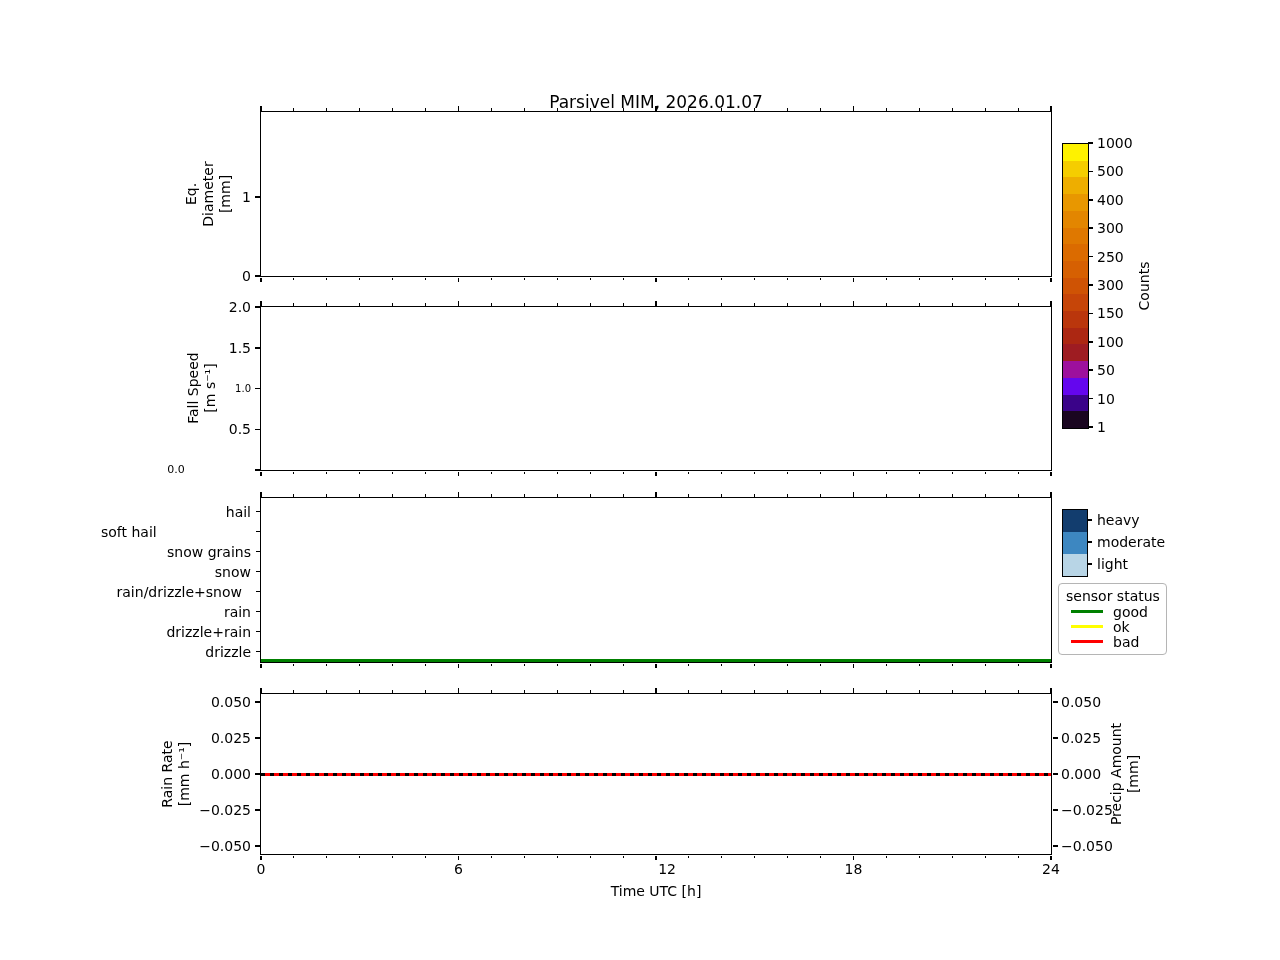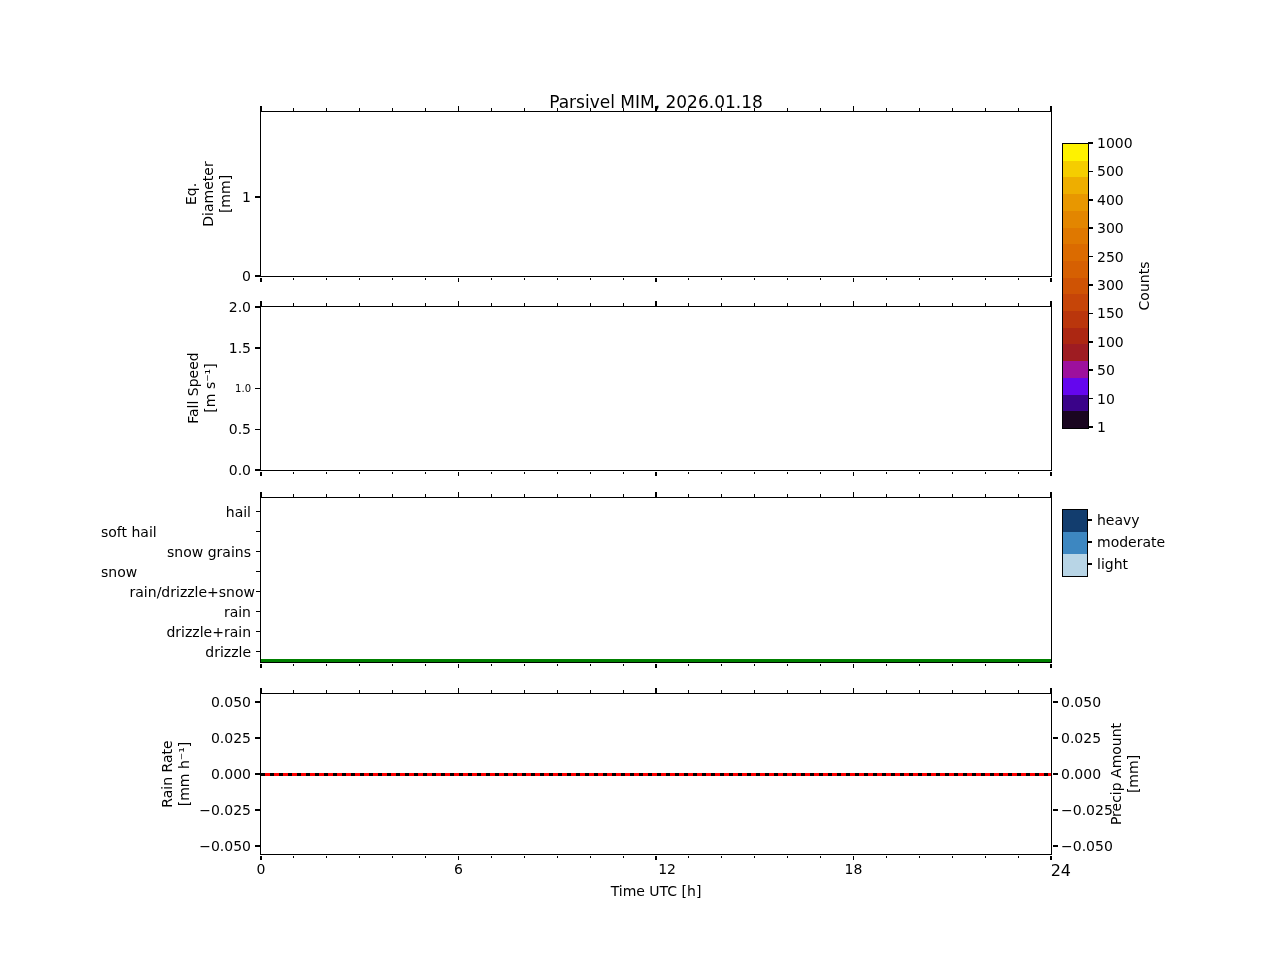--- a/index.html
+++ b/index.html
@@ -16,21 +16,21 @@
   .legendbox{position:absolute;border:1px solid #b5b5b5;border-radius:4px;background:#fff;}
   .legtitle{position:absolute;font-size:14px;white-space:nowrap;}
   .swatch{position:absolute;}
   .hline{position:absolute;}
 </style>
 </head>
 <body>
 
 <div class="fig" id="fig">
 
-  <div class="title" style="left:656px;top:92px;">Parsivel MIM, 2026.01.18</div>
+  <div class="title" style="left:656px;top:92px;">Parsivel MIM, 2026.01.07</div>
 
   <div class="panel" id="panel-1" style="left:260px;top:111px;width:792px;height:166px;"></div>
   <div class="panel" id="panel-2" style="left:260px;top:306px;width:792px;height:165px;"></div>
   <div class="panel" id="panel-3" style="left:260px;top:497px;width:792px;height:166px;"></div>
   <div class="panel" id="panel-4" style="left:260px;top:693px;width:792px;height:162px;"></div>
 
   <div class="vlabel" style="left:208px;top:194px;">Eq.
 Diameter
 [mm]</div>
   <div class="vlabel" style="left:202px;top:388px;">Fall Speed
@@ -66,20 +66,29 @@
       <div class="cband" style="height: 16.7059px; background: rgb(58, 3, 137);"></div>
       <div class="cband" style="height: 16.7059px; background: rgb(26, 6, 32);"></div>
     </div>
 
   <div class="cbar" id="ibar" style="left:1062px;top:509px;width:24px;height:66px;">
       <div style="height: 22px; background: rgb(18, 61, 110);"></div>
       <div style="height: 22px; background: rgb(61, 135, 193);"></div>
       <div style="height: 22px; background: rgb(184, 213, 230);"></div>
     </div>
 
+  <div class="legendbox" id="legend" style="left:1058px;top:583px;width:107px;height:70px;">
+    <div class="legtitle" style="left:7px;top:4px;">sensor status</div>
+  <div class="swatch" style="position: absolute; left: 12px; top: 26.25px; width: 32px; height: 2.5px; background: rgb(0, 128, 0);"></div>
+      <div style="position: absolute; left: 54px; top: 18.5px; font-size: 14px; line-height: 18px; white-space: nowrap;">good</div>
+      <div class="swatch" style="position: absolute; left: 12px; top: 41.25px; width: 32px; height: 2.5px; background: rgb(255, 255, 0);"></div>
+      <div style="position: absolute; left: 54px; top: 33.5px; font-size: 14px; line-height: 18px; white-space: nowrap;">ok</div>
+      <div class="swatch" style="position: absolute; left: 12px; top: 56.25px; width: 32px; height: 2.5px; background: rgb(255, 0, 0);"></div>
+      <div style="position: absolute; left: 54px; top: 48.5px; font-size: 14px; line-height: 18px; white-space: nowrap;">bad</div>
+    </div>
 
 <div style="left: 260.25px; top: 106px; width: 1.5px; height: 4.5px; background: rgb(0, 0, 0); position: absolute;"></div>
     <div style="left: 260.25px; top: 277.5px; width: 1.5px; height: 4.5px; background: rgb(0, 0, 0); position: absolute;"></div>
     <div style="left: 293.417px; top: 108px; width: 1px; height: 2.5px; background: rgb(0, 0, 0); position: absolute;"></div>
     <div style="left: 293.417px; top: 277.5px; width: 1px; height: 2.5px; background: rgb(0, 0, 0); position: absolute;"></div>
     <div style="left: 326.333px; top: 108px; width: 1px; height: 2.5px; background: rgb(0, 0, 0); position: absolute;"></div>
     <div style="left: 326.333px; top: 277.5px; width: 1px; height: 2.5px; background: rgb(0, 0, 0); position: absolute;"></div>
     <div style="left: 359.25px; top: 108px; width: 1px; height: 2.5px; background: rgb(0, 0, 0); position: absolute;"></div>
     <div style="left: 359.25px; top: 277.5px; width: 1px; height: 2.5px; background: rgb(0, 0, 0); position: absolute;"></div>
     <div style="left: 392.167px; top: 108px; width: 1px; height: 2.5px; background: rgb(0, 0, 0); position: absolute;"></div>
@@ -271,27 +280,27 @@
     <div style="left: 984.667px; top: 690px; width: 1px; height: 2.5px; background: rgb(0, 0, 0); position: absolute;"></div>
     <div style="left: 984.667px; top: 855.5px; width: 1px; height: 2.5px; background: rgb(0, 0, 0); position: absolute;"></div>
     <div style="left: 1017.58px; top: 690px; width: 1px; height: 2.5px; background: rgb(0, 0, 0); position: absolute;"></div>
     <div style="left: 1017.58px; top: 855.5px; width: 1px; height: 2.5px; background: rgb(0, 0, 0); position: absolute;"></div>
     <div style="left: 1050.25px; top: 688px; width: 1.5px; height: 4.5px; background: rgb(0, 0, 0); position: absolute;"></div>
     <div style="left: 1050.25px; top: 855.5px; width: 1.5px; height: 4.5px; background: rgb(0, 0, 0); position: absolute;"></div>
     <div style="left: 241px; top: 861px; width: 40px; text-align: center; font-size: 14px; position: absolute;">0</div>
     <div style="left: 438.5px; top: 861px; width: 40px; text-align: center; font-size: 14px; position: absolute;">6</div>
     <div style="left: 636px; top: 861px; width: 40px; text-align: right; font-size: 14px; position: absolute;">12</div>
     <div style="left: 833.5px; top: 861px; width: 40px; text-align: center; font-size: 14px; position: absolute;">18</div>
-    <div style="left: 1031px; top: 861px; width: 40px; text-align: right; font-size: 16px; position: absolute;">24</div>
+    <div style="left: 1031px; top: 861px; width: 40px; text-align: center; font-size: 14px; position: absolute;">24</div>
     <div style="left: 254.5px; top: 275.25px; width: 5px; height: 1.5px; background: rgb(0, 0, 0); position: absolute;"></div>
     <div style="left: 101px; top: 267px; width: 150px; text-align: right; font-size: 14px; line-height: 18px; position: absolute;">0</div>
     <div style="left: 254.5px; top: 196.023px; width: 5px; height: 1.5px; background: rgb(0, 0, 0); position: absolute;"></div>
     <div style="left: 101px; top: 187.773px; width: 150px; text-align: right; font-size: 14px; line-height: 18px; position: absolute;">1</div>
     <div style="left: 254.5px; top: 469.25px; width: 5px; height: 1.5px; background: rgb(0, 0, 0); position: absolute;"></div>
-    <div style="left: 101px; top: 461px; width: 150px; text-align: right; font-size: 14px; line-height: 18px; position: absolute;">0.0</div>
+    <div style="left: 101px; top: 461px; width: 150px; text-align: center; font-size: 11px; line-height: 18px; position: absolute;">0.0</div>
     <div style="left: 254.5px; top: 428.5px; width: 5px; height: 1.5px; background: rgb(0, 0, 0); position: absolute;"></div>
     <div style="left: 101px; top: 420.25px; width: 150px; text-align: right; font-size: 14px; line-height: 18px; position: absolute;">0.5</div>
     <div style="left: 254.5px; top: 387.75px; width: 5px; height: 1.5px; background: rgb(0, 0, 0); position: absolute;"></div>
     <div style="left: 101px; top: 379.5px; width: 150px; text-align: right; font-size: 10px; line-height: 18px; position: absolute;">1.0</div>
     <div style="left: 254.5px; top: 347px; width: 5px; height: 1.5px; background: rgb(0, 0, 0); position: absolute;"></div>
     <div style="left: 101px; top: 338.75px; width: 150px; text-align: right; font-size: 14px; line-height: 18px; position: absolute;">1.5</div>
     <div style="left: 254.5px; top: 306.25px; width: 5px; height: 1.5px; background: rgb(0, 0, 0); position: absolute;"></div>
     <div style="left: 101px; top: 298px; width: 150px; text-align: right; font-size: 14px; line-height: 18px; position: absolute;">2.0</div>
     <div style="left: 254.5px; top: 701.178px; width: 5px; height: 1.5px; background: rgb(0, 0, 0); position: absolute;"></div>
     <div style="left: 101px; top: 692.928px; width: 150px; text-align: right; font-size: 14px; line-height: 18px; position: absolute;">0.050</div>
@@ -313,23 +322,23 @@
     <div style="left: 1061px; top: 801.036px; font-size: 14px; line-height: 18px; white-space: nowrap; position: absolute;">−0.025</div>
     <div style="left: 1052.5px; top: 845.322px; width: 5px; height: 1.5px; background: rgb(0, 0, 0); position: absolute;"></div>
     <div style="left: 1061px; top: 837.072px; font-size: 14px; line-height: 18px; white-space: nowrap; position: absolute;">−0.050</div>
     <div style="left: 255.5px; top: 650.95px; width: 4px; height: 1.5px; background: rgb(0, 0, 0); position: absolute;"></div>
     <div style="left: 101px; top: 642.7px; width: 150px; text-align: right; font-size: 14px; line-height: 18px; position: absolute;">drizzle</div>
     <div style="left: 255.5px; top: 630.95px; width: 4px; height: 1.5px; background: rgb(0, 0, 0); position: absolute;"></div>
     <div style="left: 101px; top: 622.7px; width: 150px; text-align: right; font-size: 14px; line-height: 18px; position: absolute;">drizzle+rain</div>
     <div style="left: 255.5px; top: 610.95px; width: 4px; height: 1.5px; background: rgb(0, 0, 0); position: absolute;"></div>
     <div style="left: 101px; top: 602.7px; width: 150px; text-align: right; font-size: 14px; line-height: 18px; position: absolute;">rain</div>
     <div style="left: 255.5px; top: 590.95px; width: 4px; height: 1.5px; background: rgb(0, 0, 0); position: absolute;"></div>
-    <div style="left: 105px; top: 582.7px; width: 150px; text-align: right; font-size: 14px; line-height: 18px; position: absolute;">rain/drizzle+snow</div>
+    <div style="left: 92px; top: 582.7px; width: 150px; text-align: right; font-size: 14px; line-height: 18px; position: absolute;">rain/drizzle+snow</div>
     <div style="left: 255.5px; top: 570.95px; width: 4px; height: 1.5px; background: rgb(0, 0, 0); position: absolute;"></div>
-    <div style="left: 101px; top: 562.7px; width: 150px; text-align: left; font-size: 14px; line-height: 18px; position: absolute;">snow</div>
+    <div style="left: 101px; top: 562.7px; width: 150px; text-align: right; font-size: 14px; line-height: 18px; position: absolute;">snow</div>
     <div style="left: 255.5px; top: 550.95px; width: 4px; height: 1.5px; background: rgb(0, 0, 0); position: absolute;"></div>
     <div style="left: 101px; top: 542.7px; width: 150px; text-align: right; font-size: 14px; line-height: 18px; position: absolute;">snow grains</div>
     <div style="left: 255.5px; top: 530.95px; width: 4px; height: 1.5px; background: rgb(0, 0, 0); position: absolute;"></div>
     <div style="left: 101px; top: 522.7px; width: 150px; text-align: left; font-size: 14px; line-height: 18px; position: absolute;">soft hail</div>
     <div style="left: 255.5px; top: 510.95px; width: 4px; height: 1.5px; background: rgb(0, 0, 0); position: absolute;"></div>
     <div style="left: 101px; top: 502.7px; width: 150px; text-align: right; font-size: 14px; line-height: 18px; position: absolute;">hail</div>
     <div style="left: 1088px; top: 426.25px; width: 5px; height: 1.5px; background: rgb(0, 0, 0); position: absolute;"></div>
     <div style="left: 1097px; top: 418px; font-size: 14px; line-height: 18px; white-space: nowrap; position: absolute;">1</div>
     <div style="left: 1088px; top: 397.85px; width: 5px; height: 1.5px; background: rgb(0, 0, 0); position: absolute;"></div>
     <div style="left: 1097px; top: 389.6px; font-size: 14px; line-height: 18px; white-space: nowrap; position: absolute;">10</div>

